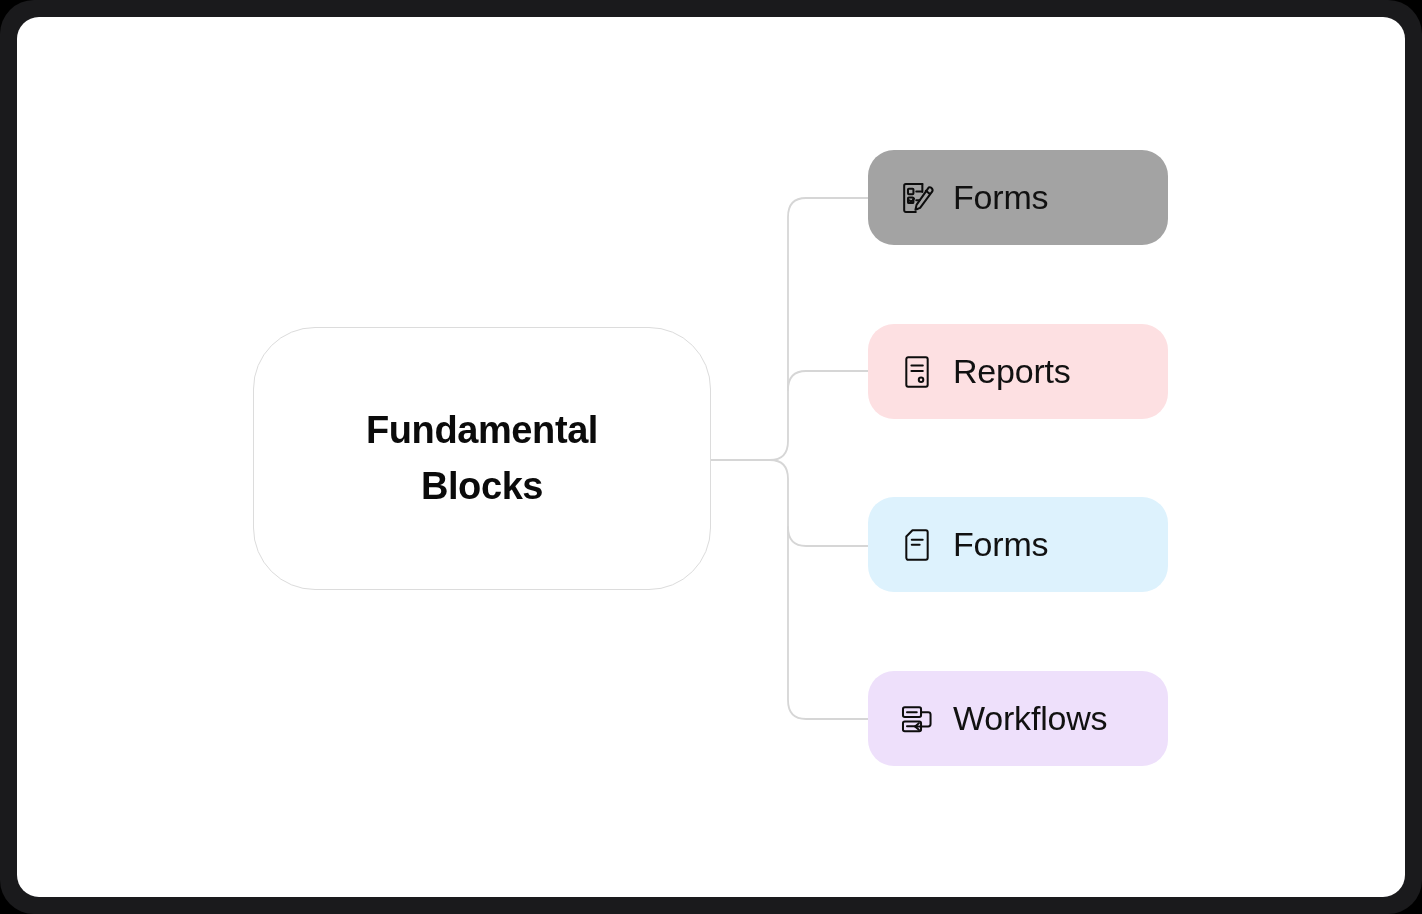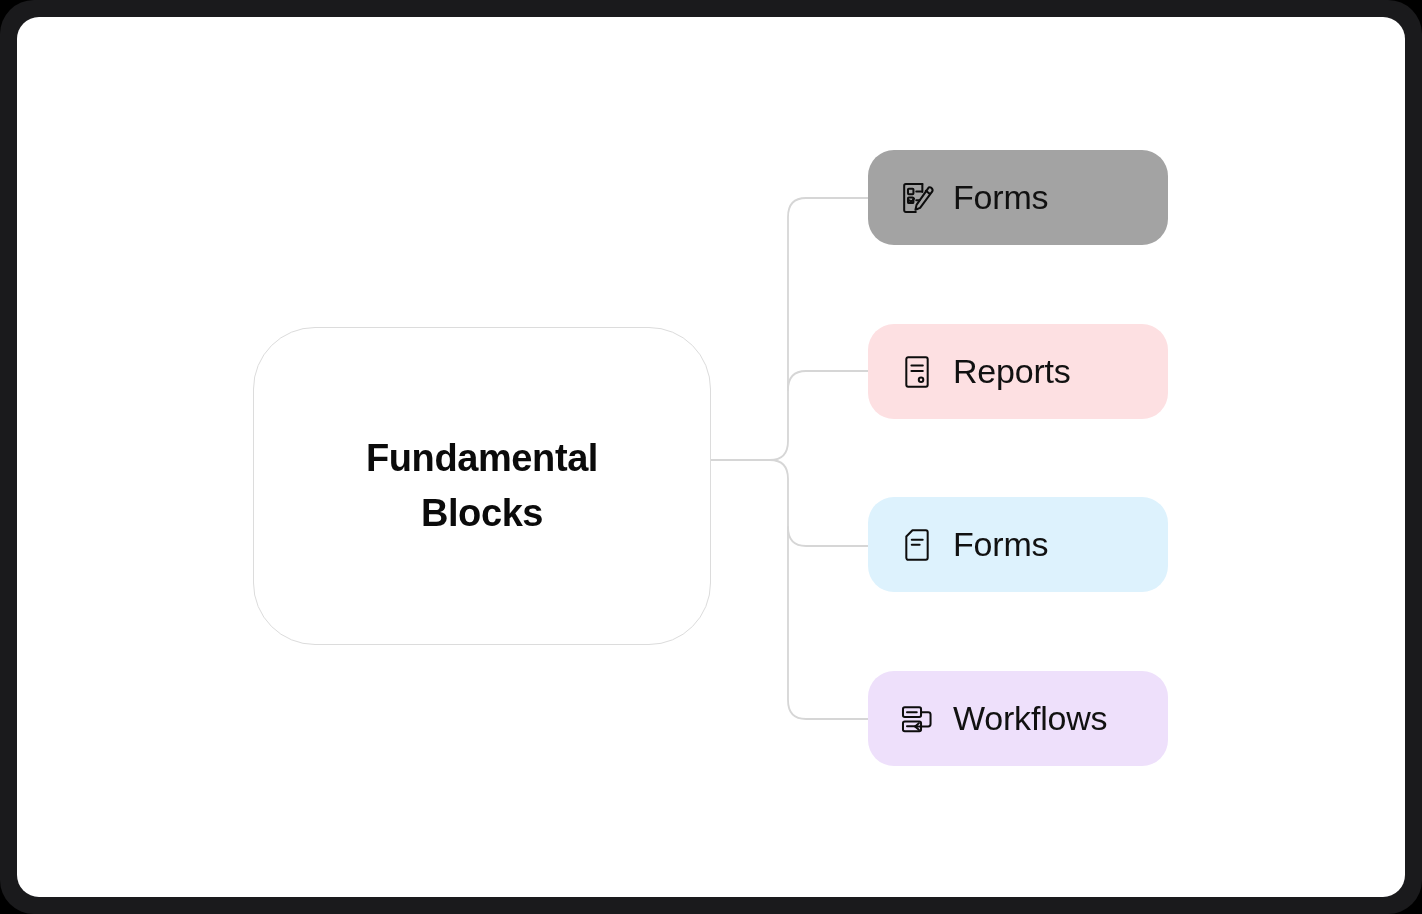--- a/index.html
+++ b/index.html
@@ -45,21 +45,21 @@
     height: 880px;
     pointer-events: none;
   }
 
   
   .root-node {
     position: absolute;
     left: 236px;
     top: 310px;
     width: 458px;
-    height: 318px;
+    height: 263px;
     box-sizing: border-box;
     background: #ffffff;
     border: 1.6px solid #dcdcdc;
     border-radius: 62px;
     display: flex;
     align-items: center;
     justify-content: center;
     text-align: center;
   }
   .root-label {

